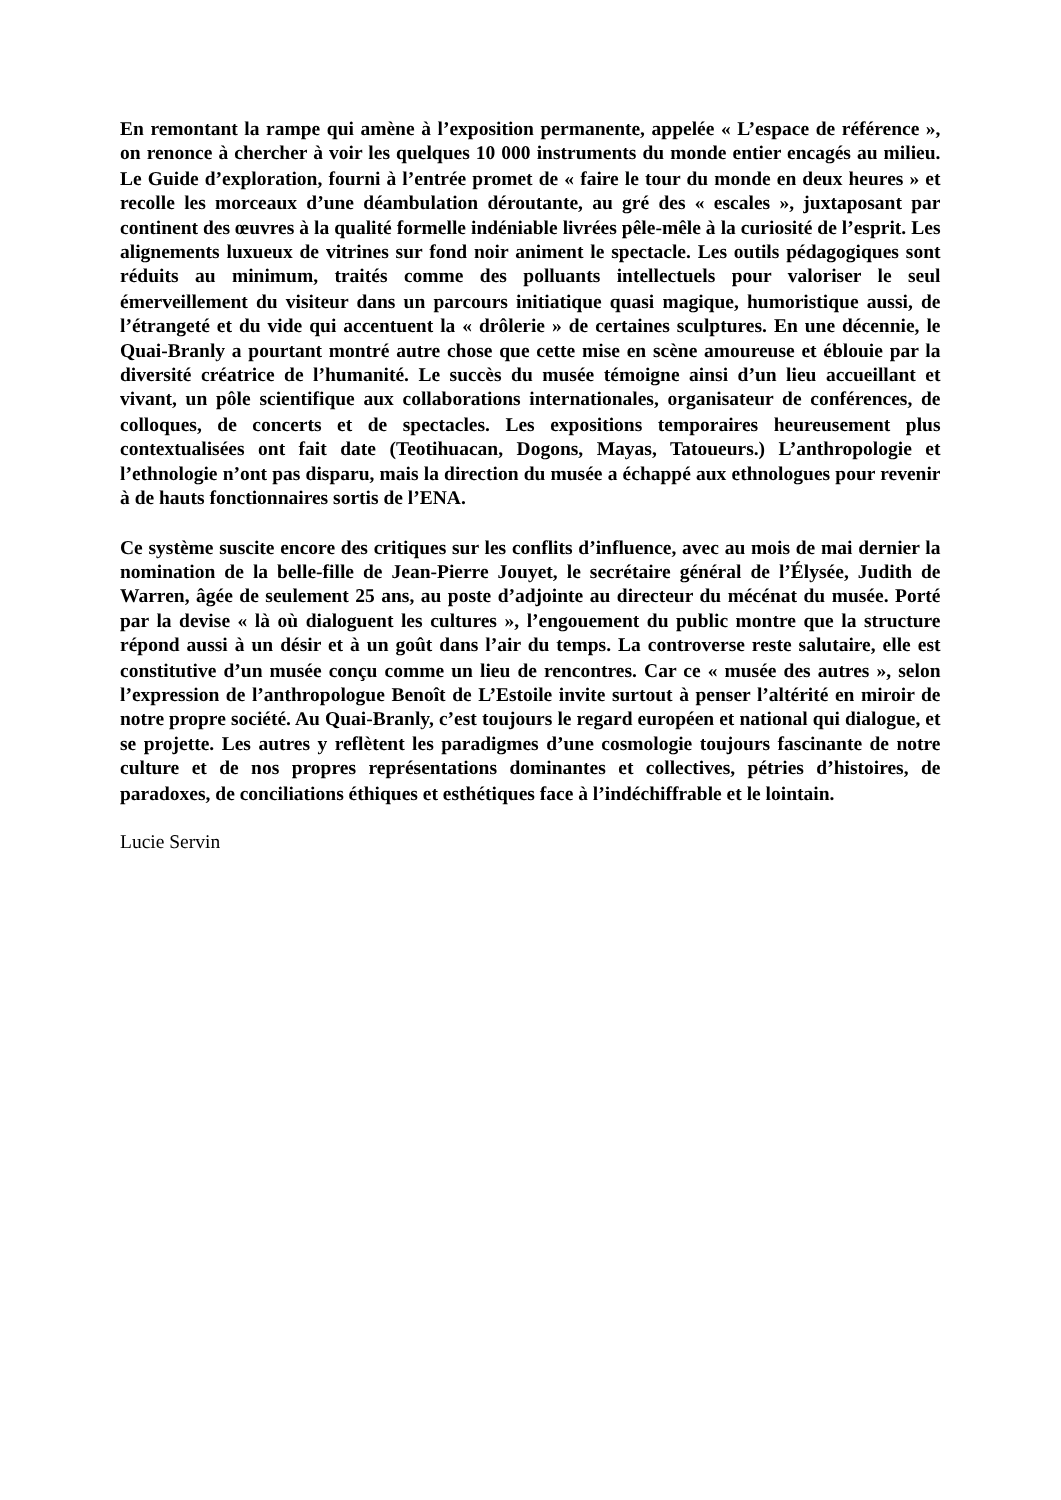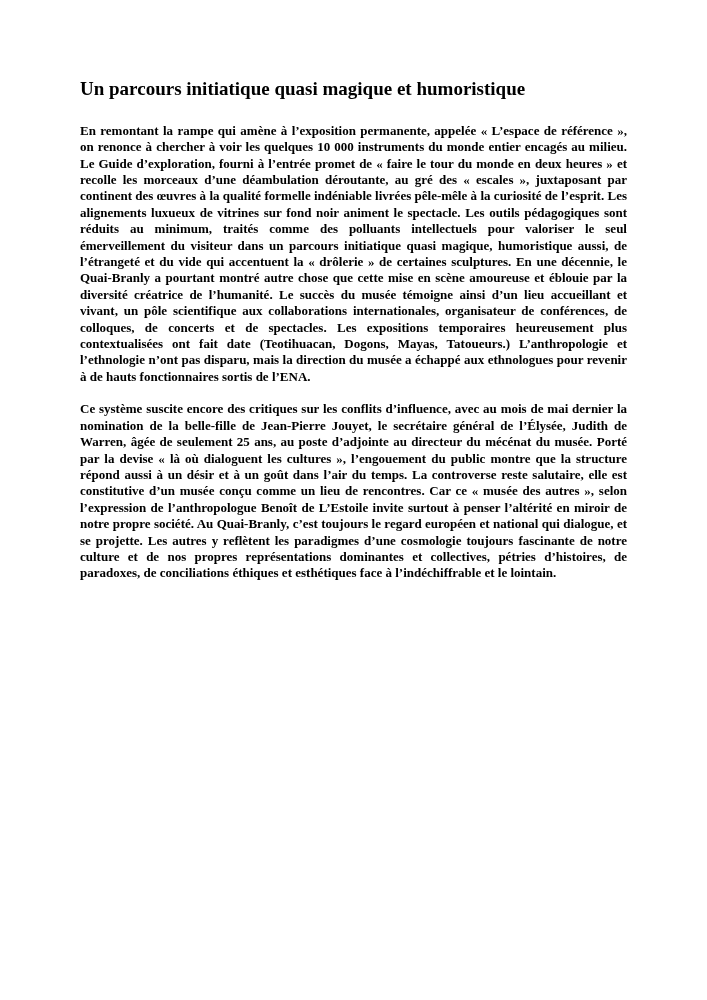--- a/index.html
+++ b/index.html
@@ -36,19 +36,19 @@
     font-size: 13px;
     line-height: 16.4px;
     text-align: left;
     margin: 16px 0 0 0;
   }
 </style>
 </head>
 <body>
 
 <div class="page">
-  <h1 class="doc-title">Un parcours initiatique quasi magique et humoristique</h1>
 
   <p class="doc-paragraph">En remontant la rampe qui amène à l’exposition permanente, appelée « L’espace de référence », on renonce à chercher à voir les quelques 10 000 instruments du monde entier encagés au milieu. Le Guide d’exploration, fourni à l’entrée promet de « faire le tour du monde en deux heures » et recolle les morceaux d’une déambulation déroutante, au gré des « escales », juxtaposant par continent des œuvres à la qualité formelle indéniable livrées pêle-mêle à la curiosité de l’esprit. Les alignements luxueux de vitrines sur fond noir animent le spectacle. Les outils pédagogiques sont réduits au minimum, traités comme des polluants intellectuels pour valoriser le seul émerveillement du visiteur dans un parcours initiatique quasi magique, humoristique aussi, de l’étrangeté et du vide qui accentuent la « drôlerie » de certaines sculptures. En une décennie, le Quai-Branly a pourtant montré autre chose que cette mise en scène amoureuse et éblouie par la diversité créatrice de l’humanité. Le succès du musée témoigne ainsi d’un lieu accueillant et vivant, un pôle scientifique aux collaborations internationales, organisateur de conférences, de colloques, de concerts et de spectacles. Les expositions temporaires heureusement plus contextualisées ont fait date (Teotihuacan, Dogons, Mayas, Tatoueurs.) L’anthropologie et l’ethnologie n’ont pas disparu, mais la direction du musée a échappé aux ethnologues pour revenir à de hauts fonctionnaires sortis de l’ENA.</p>
 
   <p class="doc-paragraph">Ce système suscite encore des critiques sur les conflits d’influence, avec au mois de mai dernier la nomination de la belle-fille de Jean-Pierre Jouyet, le secrétaire général de l’Élysée, Judith de Warren, âgée de seulement 25 ans, au poste d’adjointe au directeur du mécénat du musée. Porté par la devise « là où dialoguent les cultures », l’engouement du public montre que la structure répond aussi à un désir et à un goût dans l’air du temps. La controverse reste salutaire, elle est constitutive d’un musée conçu comme un lieu de rencontres. Car ce « musée des autres », selon l’expression de l’anthropologue Benoît de L’Estoile invite surtout à penser l’altérité en miroir de notre propre société. Au Quai-Branly, c’est toujours le regard européen et national qui dialogue, et se projette. Les autres y reflètent les paradigmes d’une cosmologie toujours fascinante de notre culture et de nos propres représentations dominantes et collectives, pétries d’histoires, de paradoxes, de conciliations éthiques et esthétiques face à l’indéchiffrable et le lointain.</p>
 
+  <p class="doc-signature">Lucie Servin</p>
 </div>
 
 </body></html>

